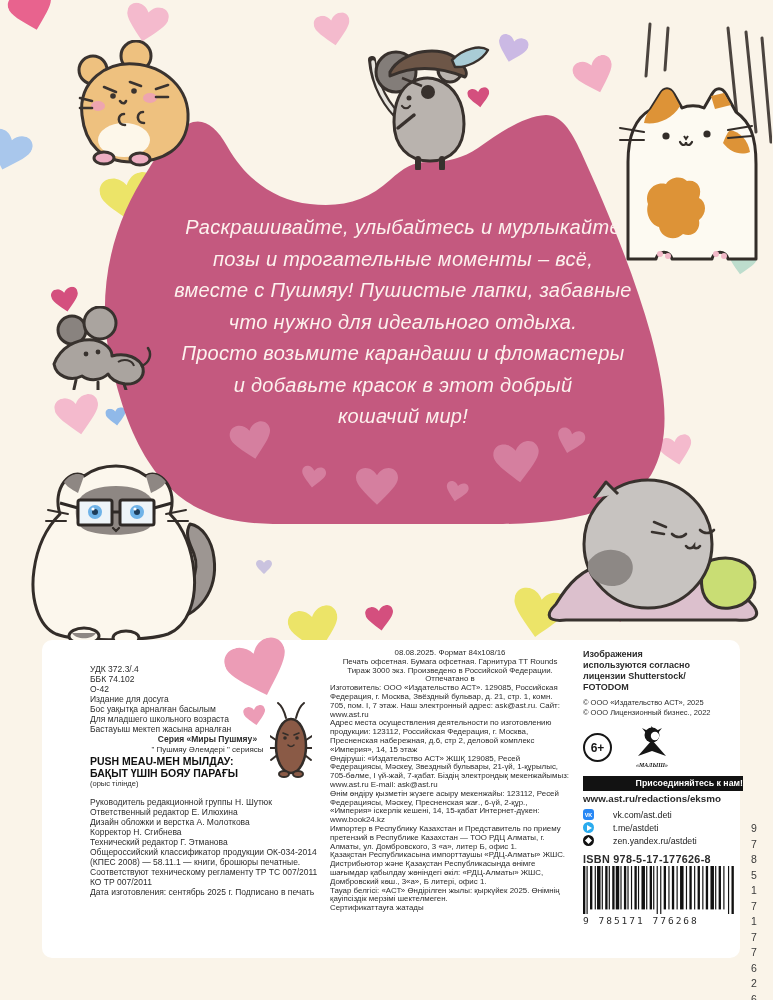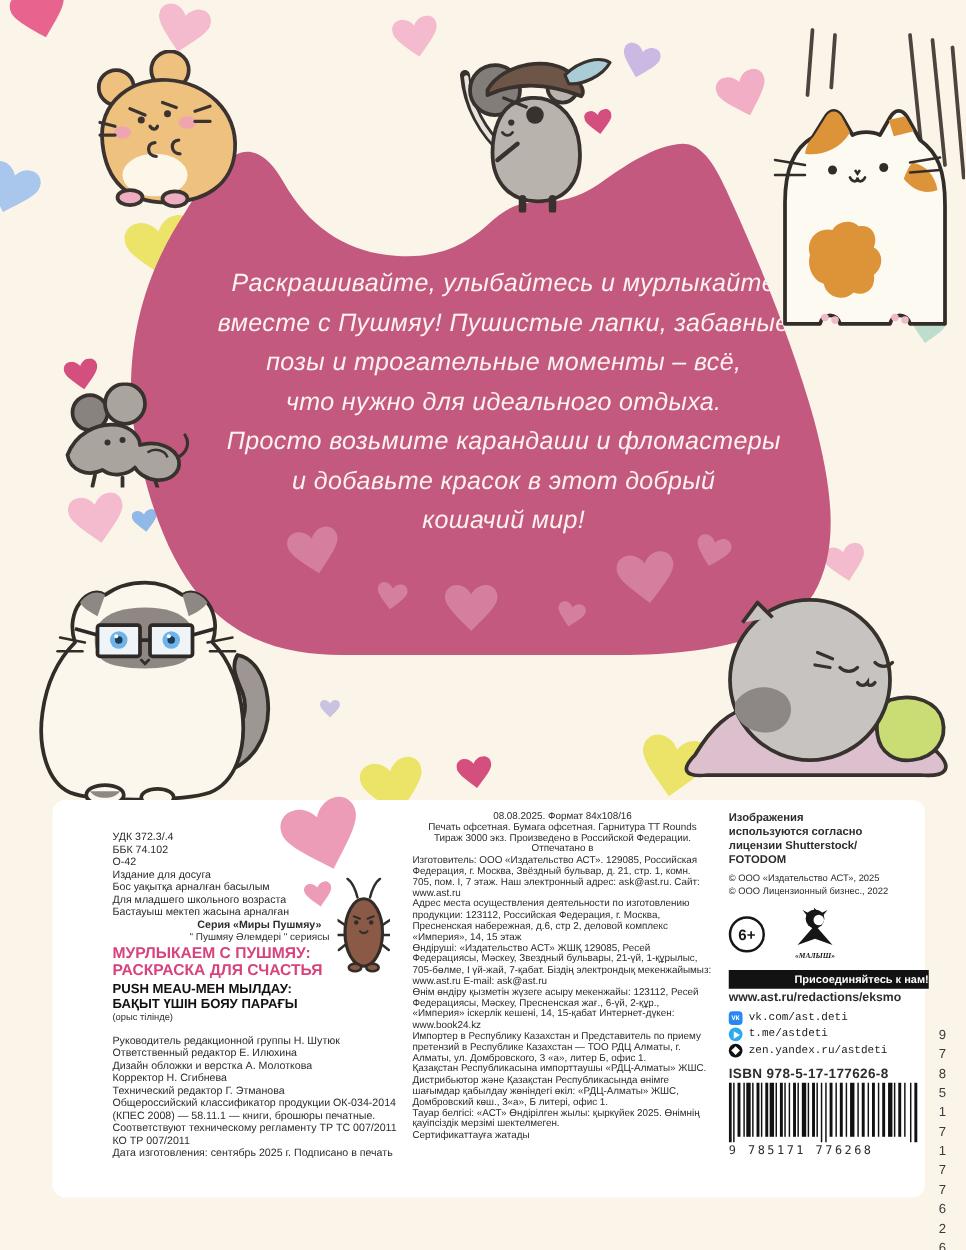--- a/index.html
+++ b/index.html
@@ -28,21 +28,21 @@
   .license{font-weight:bold;font-size:9px;line-height:11px;margin-bottom:5px !important;}
   .copyr{font-size:7.5px;line-height:9.5px;}
   .badges{display:flex;align-items:flex-end;gap:14px;margin:8px 0 6px 0;}
   .age-badge{width:25px;height:25px;border:2.5px solid #161616;border-radius:50%;display:flex;
              align-items:center;justify-content:center;font-weight:bold;font-size:12px;color:#161616;margin-bottom:8px;}
   .malysh{display:flex;flex-direction:column;align-items:center;width:52px;}
   .malysh-label{font-size:6px;font-weight:bold;font-style:italic;font-family:"Liberation Serif",serif;color:#161616;margin-top:1px;}
   .join{background:#121212;color:#fff;font-weight:bold;font-size:8.8px;text-align:right;
         padding:2px 0 3px 0;width:160px;margin-bottom:3px;}
   .site{font-weight:bold;font-size:9.8px;margin-bottom:5px !important;}
-  .soc-row{display:flex;align-items:flex-start;gap:5px;margin:2px 0;font-family:Liberation Mono, monospace;}
+  .soc-row{display:flex;align-items:center;gap:19px;margin:2px 0;}
   .soc-row span.txt{font-size:8.8px;color:#222;}
   .si{width:11px;height:11px;display:flex;align-items:center;justify-content:center;flex:0 0 11px;}
   .si.vk{background:#2787f5;border-radius:3px;color:#fff;font-size:5.5px;font-weight:bold;}
   .si.tg{background:#2aabee;border-radius:50%;}
   .tgtri{width:0;height:0;border-left:5px solid #fff;border-top:3px solid transparent;border-bottom:3px solid transparent;margin-left:1px;}
   .si.zen{background:#111;border-radius:50%;}
   .zendot{width:5px;height:5px;background:#fff;transform:rotate(45deg);}
   .isbn{font-weight:bold;font-size:10.8px;letter-spacing:.3px;margin:8px 0 2px 0 !important;}
   .barcode-digits{font-family:"DejaVu Sans Mono",monospace;font-size:9.5px;letter-spacing:2px;margin-top:0 !important;}
   .edge-digits{position:absolute;left:748px;top:822px;writing-mode:vertical-rl;text-orientation:upright;
@@ -127,22 +127,22 @@
       <path transform="translate(345,370) rotate(12) scale(0.92)" d="M12 21C5 14 0 9.5 0 5.5 0 2.2 2.4 0 5.4 0 8 0 10.5 1.6 12 4.2 13.5 1.6 16 0 18.6 0 21.6 0 24 2.2 24 5.5 24 9.5 19 14 12 21Z"></path>
       <path transform="translate(389,336) rotate(-8) scale(1.9)" d="M12 21C5 14 0 9.5 0 5.5 0 2.2 2.4 0 5.4 0 8 0 10.5 1.6 12 4.2 13.5 1.6 16 0 18.6 0 21.6 0 24 2.2 24 5.5 24 9.5 19 14 12 21Z"></path>
       <path transform="translate(457,316) rotate(15) scale(1.15)" d="M12 21C5 14 0 9.5 0 5.5 0 2.2 2.4 0 5.4 0 8 0 10.5 1.6 12 4.2 13.5 1.6 16 0 18.6 0 21.6 0 24 2.2 24 5.5 24 9.5 19 14 12 21Z"></path>
     </g>
 
     <path d="M310 42 C322 30 338 34 334 44 C330 52 316 52 318 42" fill="none" stroke="#e09ab6" stroke-width="3" stroke-linecap="round"></path>
   </svg>
 
   <div class="tagline">
     <p>Раскрашивайте, улыбайтесь и мурлыкайте</p>
+    <p>позы и трогательные моменты – всё,</p>
     <p>вместе с Пушмяу! Пушистые лапки, забавные</p>
-    <p>позы и трогательные моменты – всё,</p>
     <p>что нужно для идеального отдыха.</p>
     <p>Просто возьмите карандаши и фломастеры</p>
     <p>и добавьте красок в этот добрый</p>
     <p>кошачий мир!</p>
   </div>
 
   <svg class="abs" style="left:68px;top:40px" width="130" height="130" viewBox="0 0 130 130">
     <g stroke="#3a332f" stroke-width="3" stroke-linecap="round" stroke-linejoin="round">
       <circle cx="25" cy="30" r="14" fill="#eec17f"></circle>
       <circle cx="68" cy="16" r="15" fill="#eec17f"></circle>
@@ -317,22 +317,20 @@
       <p class="mb10">
         <span>Издание для досуга</span><br>
         <span>Бос уақытқа арналған басылым</span><br>
         <span>Для младшего школьного возраста</span><br>
         <span>Бастауыш мектеп жасына арналған</span>
       </p>
       <p class="mb8">
         <span class="bold">Серия «Миры Пушмяу»</span><br>
         <span class="series-kz">" Пушмяу Әлемдері " сериясы</span>
       </p>
-      <p class="ml title-ru">МУРЛЫКАЕМ С ПУШМЯУ:
-РАСКРАСКА ДЛЯ СЧАСТЬЯ</p>
       <p class="ml title-kz">PUSH MEAU-МЕН МЫЛДАУ:
 БАҚЫТ ҮШІН БОЯУ ПАРАҒЫ</p>
       <p class="kz-note">(орыс тілінде)</p>
       <p class="mb10">
         <span>Руководитель редакционной группы Н. Шутюк</span><br>
         <span>Ответственный редактор Е. Илюхина</span><br>
         <span>Дизайн обложки и верстка А. Молоткова</span><br>
         <span>Корректор Н. Сгибнева</span><br>
         <span>Технический редактор Г. Этманова</span>
       </p>

